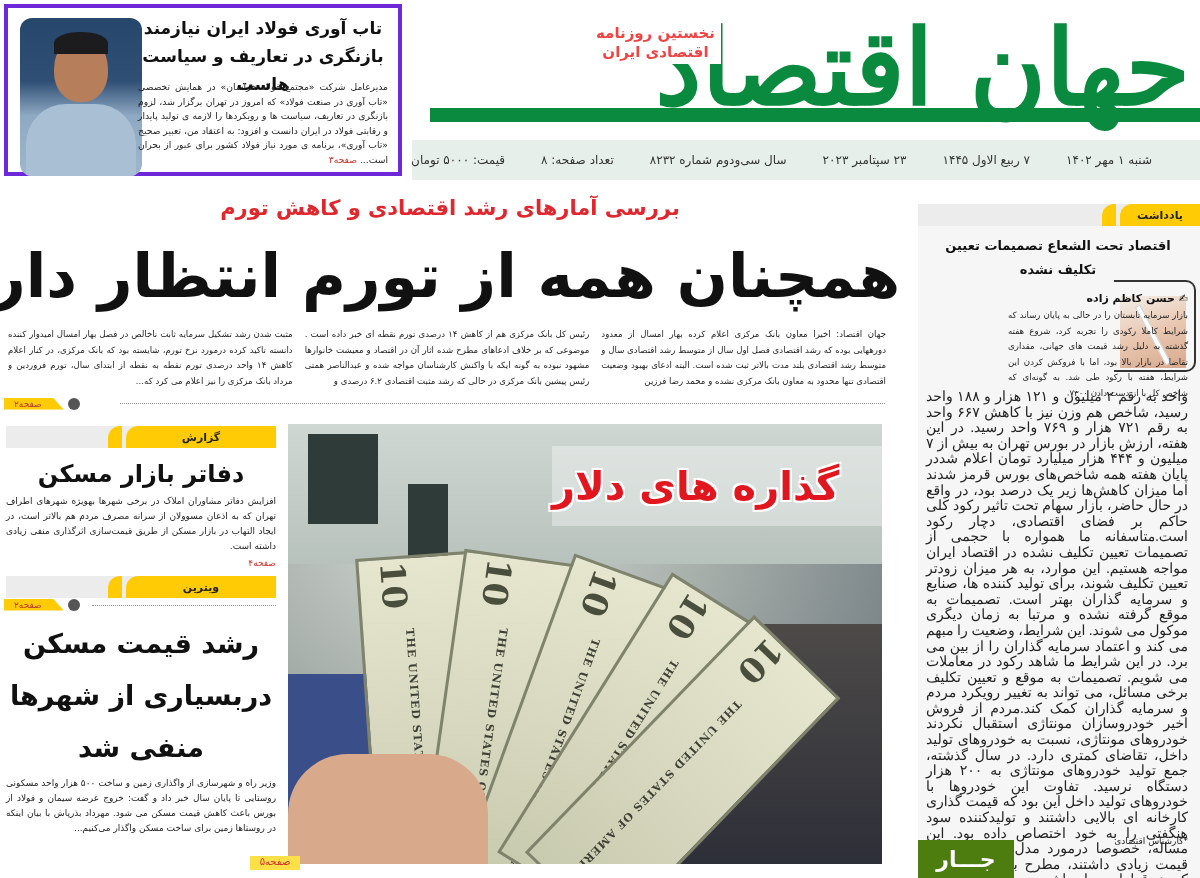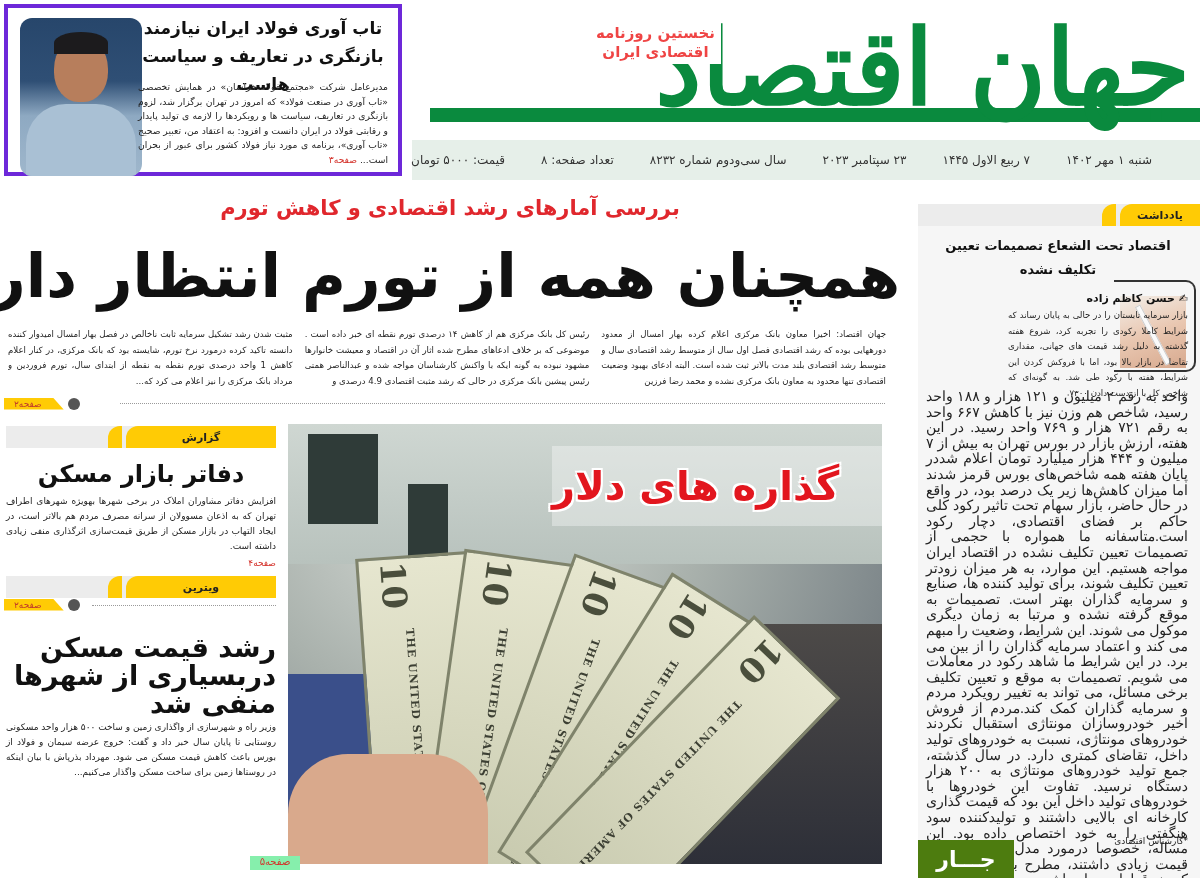--- a/index.html
+++ b/index.html
@@ -111,21 +111,21 @@
   .bill .ten { position: absolute; top: 6px; left: 10px; font-family: "DejaVu Serif", serif; font-size: 34px; font-weight: bold; color: #4a4e3c; transform: rotate(90deg); }
   .bill .us { position: absolute; top: 70px; left: 40px; font-family: "DejaVu Serif", serif; font-size: 11px; font-weight: bold; color: #3c3f33; writing-mode: vertical-rl; letter-spacing: 1px; }
   .photo-title {
     position: absolute; right: 0; top: 22px; width: 330px; height: 80px;
     background: rgba(255,255,255,0.35);
     display: flex; align-items: center; justify-content: flex-end; padding-right: 8px;
     font-size: 40px; font-weight: bold; color: #e2161e;
     text-shadow: 0 0 3px #fff, 0 0 2px #fff, 2px 2px 0 #fff, -2px -2px 0 #fff, 2px -2px 0 #fff, -2px 2px 0 #fff;
     white-space: nowrap;
   }
-  .photo-ref { left: 250px; top: 856px; width: 50px; height: 14px; background: #86efac; font-size: 10px; color: #d4312a; text-align: center; }
+  .photo-ref { left: 250px; top: 856px; width: 50px; height: 14px; background: #fde047; font-size: 10px; color: #d4312a; text-align: center; }
 
   
   .note { left: 918px; top: 204px; width: 282px; height: 674px; background: #f6f6f6; }
   .note .section-tab { position: absolute; left: 0; right: 0; top: 0; }
   .note .section-tab .yel { width: 80px; }
   .note .section-tab .yel2 { right: 80px; }
   .note-title {
     position: absolute; right: 12px; top: 30px; width: 260px; text-align: center;
     font-size: 13px; font-weight: bold; line-height: 24px; color: #111;
   }
@@ -194,22 +194,22 @@
   <div class="steel-body">
     <span>مدیرعامل شرکت «مجتمع فولاد خراسان» در همایش تخصصی «تاب آوری در صنعت فولاد» که امروز در تهران برگزار شد، لزوم بازنگری در تعاریف، سیاست ها و رویکردها را لازمه ی تولید پایدار و رقابتی فولاد در ایران دانست و افزود: به اعتقاد من، تعبیر صحیح «تاب آوری»، برنامه ی مورد نیاز فولاد کشور برای عبور از بحران است...</span>
     <span class="page-ref">صفحه۳</span>
   </div>
 </div>
 
 <div class="abs kicker">بررسی آمارهای رشد اقتصادی و کاهش تورم</div>
 <div class="abs headline">همچنان همه از تورم انتظار دارند</div>
 <div class="abs lead-cols">
   <div class="col">جهان اقتصاد: اخیرا معاون بانک مرکزی اعلام کرده بهار امسال از معدود دورههایی بوده که رشد اقتصادی فصل اول سال از متوسط رشد اقتصادی سال و متوسط رشد اقتصادی بلند مدت بالاتر ثبت شده است. البته ادعای بهبود وضعیت اقتصادی تنها محدود به معاون بانک مرکزی نشده و محمد رضا فرزین</div>
-  <div class="col">رئیس کل بانک مرکزی هم از کاهش ۱۴ درصدی تورم نقطه ای خبر داده است . موضوعی که بر خلاف ادعاهای مطرح شده اثار آن در اقتصاد و معیشت خانوارها مشهود نبوده به گونه ایکه با واکنش کارشناسان مواجه شده و عبدالناصر همتی رئیس پیشین بانک مرکزی در حالی که رشد مثبت اقتصادی 4.9 درصدی و</div>
-  <div class="col">مثبت شدن رشد تشکیل سرمایه ثابت ناخالص در فصل بهار امسال امیدوار کننده دانسته تاکید کرده درمورد نرخ تورم، شایسته بود که بانک مرکزی، در کنار اعلام کاهش 1 واحد درصدی تورم نقطه به نقطه از ابتدای سال، تورم فروردین و مرداد بانک مرکزی را نیز اعلام می کرد که...</div>
+  <div class="col">رئیس کل بانک مرکزی هم از کاهش ۱۴ درصدی تورم نقطه ای خبر داده است . موضوعی که بر خلاف ادعاهای مطرح شده اثار آن در اقتصاد و معیشت خانوارها مشهود نبوده به گونه ایکه با واکنش کارشناسان مواجه شده و عبدالناصر همتی رئیس پیشین بانک مرکزی در حالی که رشد مثبت اقتصادی ۶.۲ درصدی و</div>
+  <div class="col">مثبت شدن رشد تشکیل سرمایه ثابت ناخالص در فصل بهار امسال امیدوار کننده دانسته تاکید کرده درمورد نرخ تورم، شایسته بود که بانک مرکزی، در کنار اعلام کاهش ۱۴ واحد درصدی تورم نقطه به نقطه از ابتدای سال، تورم فروردین و مرداد بانک مرکزی را نیز اعلام می کرد که...</div>
 </div>
 <div class="abs ptag" style="left:4px; top:397px;">
   <span class="bar">صفحه۲</span>
   <span class="dot"></span>
 </div>
 <div class="abs dotted lead-dots"></div>
 
 <div class="abs left-col">
   <div class="section-tab">
     <div class="grey"></div>
@@ -226,21 +226,21 @@
     <div class="yel">ویترین</div>
   </div>
   <div style="position:relative; height:14px;">
     <div class="ptag" style="position:absolute; left:-2px; top:0;">
       <span class="bar">صفحه۲</span>
       <span class="dot"></span>
     </div>
     <div class="dotted" style="position:absolute; left:86px; right:0; top:7px;"></div>
   </div>
 
-  <div class="lc-title" style="font-size:27px; line-height:28px; margin-top:22px;text-align:right;">رشد قیمت مسکن دربسیاری از شهرها منفی شد</div>
+  <div class="lc-title" style="font-size:27px; line-height:52px; margin-top:6px;">رشد قیمت مسکن دربسیاری از شهرها منفی شد</div>
   <div class="lc-body" style="margin-top:2px;">وزیر راه و شهرسازی از واگذاری زمین و ساخت ۵۰۰ هزار واحد مسکونی روستایی تا پایان سال خبر داد و گفت: خروج عرضه سیمان و فولاد از بورس باعث کاهش قیمت مسکن می شود. مهرداد بذرپاش با بیان اینکه در روستاها زمین برای ساخت مسکن واگذار می‌کنیم...</div>
 
 </div>
 
 <div class="abs photo">
   <div class="ceiling"></div>
   <div class="window" style="left:20px; top:10px; width:70px; height:90px;"></div>
   <div class="window" style="left:120px; top:60px; width:40px; height:80px;"></div>
   <div class="crowd"></div>
   <div class="seats"></div>

